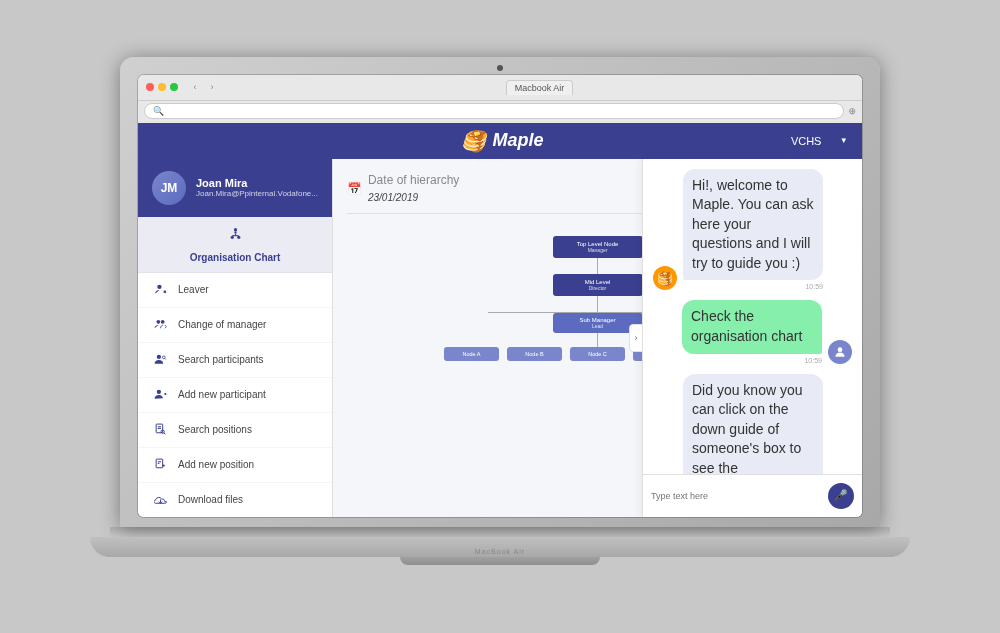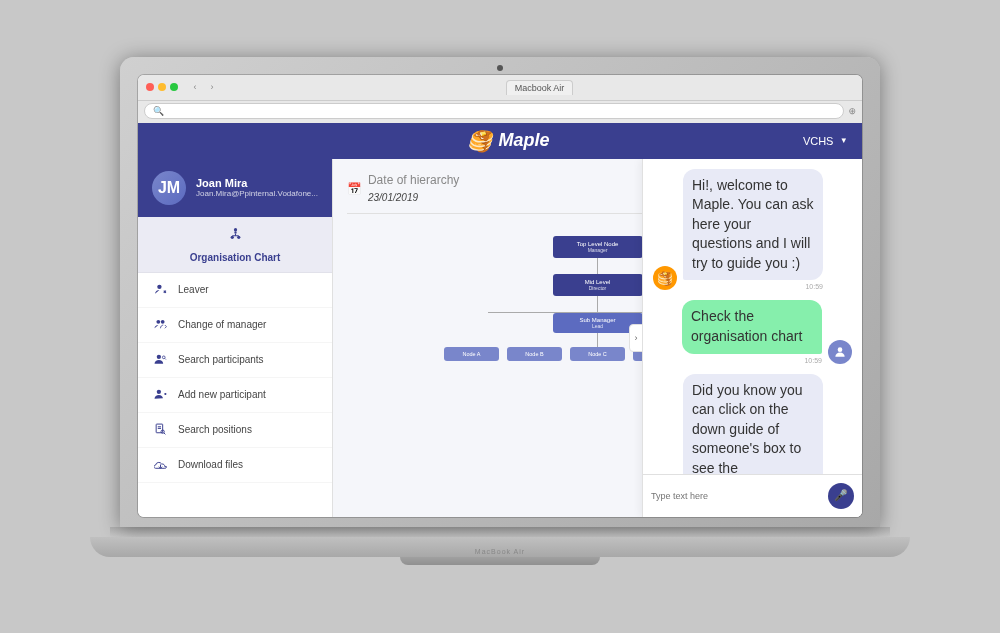--- a/index.html
+++ b/index.html
@@ -161,21 +161,21 @@
       font-weight: 600;
       font-style: italic;
     }
 
     .logo-icon {
       font-size: 20px;
     }
 
     .header-right {
       display: flex;
-      gap: 8px;
+      gap: 20px;
       color: #fff;
       font-size: 11px;
     }
 
     .header-right .chevron { font-size: 9px; }
 
     
     .main-layout {
       flex: 1;
       display: flex;
@@ -204,21 +204,21 @@
 
     .avatar {
       width: 34px;
       height: 34px;
       border-radius: 50%;
       background: linear-gradient(135deg, #7986cb, #5c6bc0);
       display: flex;
       align-items: center;
       justify-content: center;
       color: #fff;
-      font-size: 16px;
+      font-size: 12px;
       font-weight: 600;
       flex-shrink: 0;
     }
 
     .user-info {
       flex: 1;
       min-width: 0;
     }
 
     .user-name {
@@ -636,20 +636,32 @@
                   <rect x="4" y="2" width="12" height="16" rx="1"></rect>
                   <line x1="7" y1="7" x2="13" y2="7"></line>
                   <line x1="7" y1="10" x2="13" y2="10"></line>
                   <circle cx="16" cy="16" r="3"></circle>
                   <line x1="18.5" y1="18.5" x2="21" y2="21"></line>
                 </svg>
               </div>
               <span class="item-label">Search positions</span>
             </div>
 
+            <div class="sidebar-item">
+              <div class="item-icon">
+                <svg width="13" height="13" viewBox="0 0 24 24" fill="none" stroke="#3a3f8f" stroke-width="1.8">
+                  <rect x="4" y="2" width="12" height="16" rx="1"></rect>
+                  <line x1="7" y1="7" x2="13" y2="7"></line>
+                  <line x1="7" y1="10" x2="10" y2="10"></line>
+                  <line x1="16" y1="14" x2="20" y2="14"></line>
+                  <line x1="18" y1="12" x2="18" y2="16"></line>
+                </svg>
+              </div>
+              <span class="item-label">Add new position</span>
+            </div>
 
             <div class="sidebar-item">
               <div class="item-icon">
                 <svg width="13" height="13" viewBox="0 0 24 24" fill="none" stroke="#3a3f8f" stroke-width="1.8">
                   <path d="M20 16c0-3-2-5-5-5h-1a6 6 0 00-11 2c-2 0-3 1.5-3 3s1 3 3 3h17c2 0 3-1 3-3z"></path>
                   <line x1="12" y1="12" x2="12" y2="18"></line>
                   <polyline points="9,16 12,19 15,16"></polyline>
                 </svg>
               </div>
               <span class="item-label">Download files</span>

